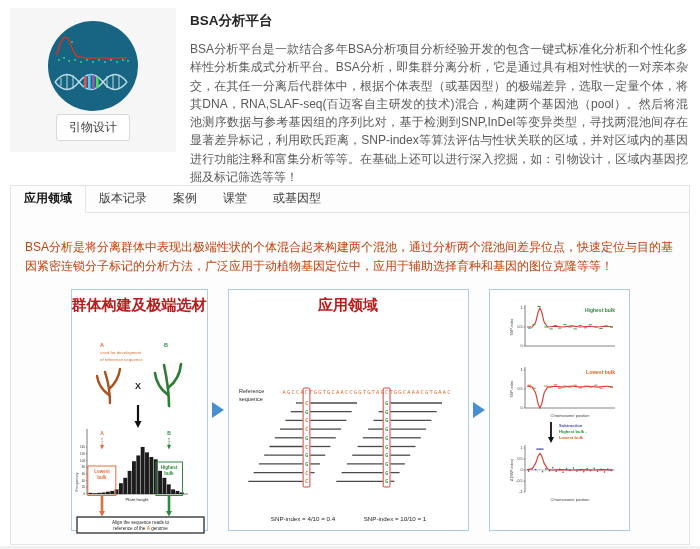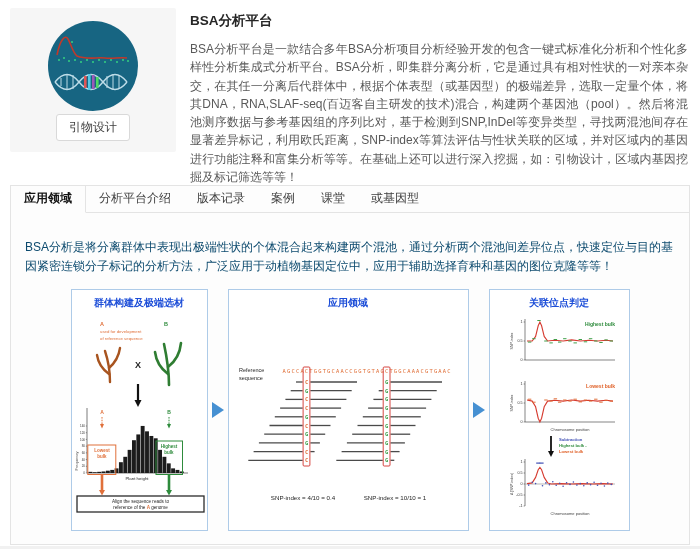--- a/index.html
+++ b/index.html
@@ -23,26 +23,26 @@
 
   .tab-card { position:absolute; left:10px; top:185px; width:680px; height:360px;
               border:1px solid #e4e4e4; background:#fdfdfd; }
   .tab-bar { display:flex; height:27px; font-size:12px; }
   .tab { padding:0 13px; line-height:25px; color:#404040; cursor:pointer;
          border-bottom:1px solid #e4e4e4; white-space:nowrap; }
   .tab.active { color:#141414; font-weight:bold; border-bottom-color:transparent;
                 border-right:1px solid #e4e4e4; }
   .tab-bar::after { content:""; flex:1 1 auto; border-bottom:1px solid #e4e4e4; }
 
-  .intro { margin:25px 14px 0; font-size:12px; color:#0c4a6e; line-height:19px; }
+  .intro { margin:25px 14px 0; font-size:12px; color:#c2410c; line-height:19px; }
 
   .panels { margin-top:13px; display:flex; justify-content:center; align-items:stretch; }
   .panel { border:1px solid #aecbe8; background:#fff; height:242px; padding-top:6px; }
   .p1 { width:137px; } .p2 { width:241px; } .p3 { width:141px; }
-  .panel-title { text-align:center; font-size:10px; font-weight:bold; color:#1d4ed8; margin-bottom:0; }
+  .panel-title { text-align:center; font-size:15px; font-weight:bold; color:#b91c1c; margin-bottom:16px; }
   .panel svg { display:block; margin:0 auto; }
   .flow { width:20px; display:flex; align-items:center; justify-content:center; }
   .tri { width:0; height:0; border-left:12px solid #4690d2;
          border-top:8px solid transparent; border-bottom:8px solid transparent; }
 
   .footer-strip { position:absolute; left:0; top:546px; width:700px; height:3px; background:#f1f1f1; }
 
   .t-o { fill:#e0703a; } .t-g { fill:#2e8b3c; } .t-k { fill:#262626; }
   .t-gray { fill:#555; } .t-b { font-weight:bold; }
 </style>
@@ -93,21 +93,20 @@
 
 <div class="info">
   <h1>BSA分析平台</h1>
   <p class="desc">BSA分析平台是一款结合多年BSA分析项目分析经验开发的包含一键式标准化分析和个性化多样性分析集成式分析平台。BSA分析，即集群分离分析，它是通过具有相对性状的一对亲本杂交，在其任一分离后代群体中，根据个体表型（或基因型）的极端差异，选取一定量个体，将其DNA，RNA,SLAF-seq(百迈客自主研发的技术)混合，构建两个基因池（pool）。然后将混池测序数据与参考基因组的序列比对，基于检测到SNP,InDel等变异类型，寻找两混池间存在显著差异标记，利用欧氏距离，SNP-index等算法评估与性状关联的区域，并对区域内的基因进行功能注释和富集分析等等。在基础上还可以进行深入挖掘，如：引物设计，区域内基因挖掘及标记筛选等等！</p>
   <button class="btn buy-btn">联系客服购买</button>
 </div>
 
 <div class="tab-card">
   <div class="tab-bar" id="tab-bar">
       <div class="tab active">应用领域</div>
-      <div class="tab">分析平台介绍</div>
       <div class="tab">版本记录</div>
       <div class="tab">案例</div>
       <div class="tab">课堂</div>
       <div class="tab">或基因型</div>
     </div>
 
   <p class="intro">BSA分析是将分离群体中表现出极端性状的个体混合起来构建两个混池，通过分析两个混池间差异位点，快速定位与目的基因紧密连锁分子标记的分析方法，广泛应用于动植物基因定位中，应用于辅助选择育种和基因的图位克隆等等！</p>
 
   <div class="panels">
 
@@ -316,21 +315,20 @@
         <text x="71" y="190" font-size="6.2" text-anchor="middle" class="t-k">SNP-index = 4/10 = 0.4</text>
         <text x="163" y="190" font-size="6.2" text-anchor="middle" class="t-k">SNP-index = 10/10 = 1</text>
       </svg>
     </div>
 
     <div class="flow">
         <div class="tri"></div>
       </div>
 
     <div class="panel p3">
-      <div class="panel-title">关联位点判定</div>
       <svg width="133" height="214" viewBox="0 0 133 214" id="svg-plots">
           <line x1="32" y1="9" x2="32" y2="50" stroke="#333" stroke-width="0.6"></line>
           <line x1="32" y1="50" x2="122" y2="50" stroke="#333" stroke-width="0.6"></line>
           <line x1="30.6" y1="12" x2="32" y2="12" stroke="#333" stroke-width="0.5"></line>
           <text x="29.6" y="13.4" font-size="3.7" text-anchor="end" fill="#333">1</text>
           <line x1="30.6" y1="31" x2="32" y2="31" stroke="#333" stroke-width="0.5"></line>
           <text x="29.6" y="32.4" font-size="3.7" text-anchor="end" fill="#333">0.5</text>
           <line x1="30.6" y1="50" x2="32" y2="50" stroke="#333" stroke-width="0.5"></line>
           <text x="29.6" y="51.4" font-size="3.7" text-anchor="end" fill="#333">0</text>
           <text x="122" y="16" font-size="5" text-anchor="end" fill="#2e8b3c" font-weight="bold">Highest bulk</text>

